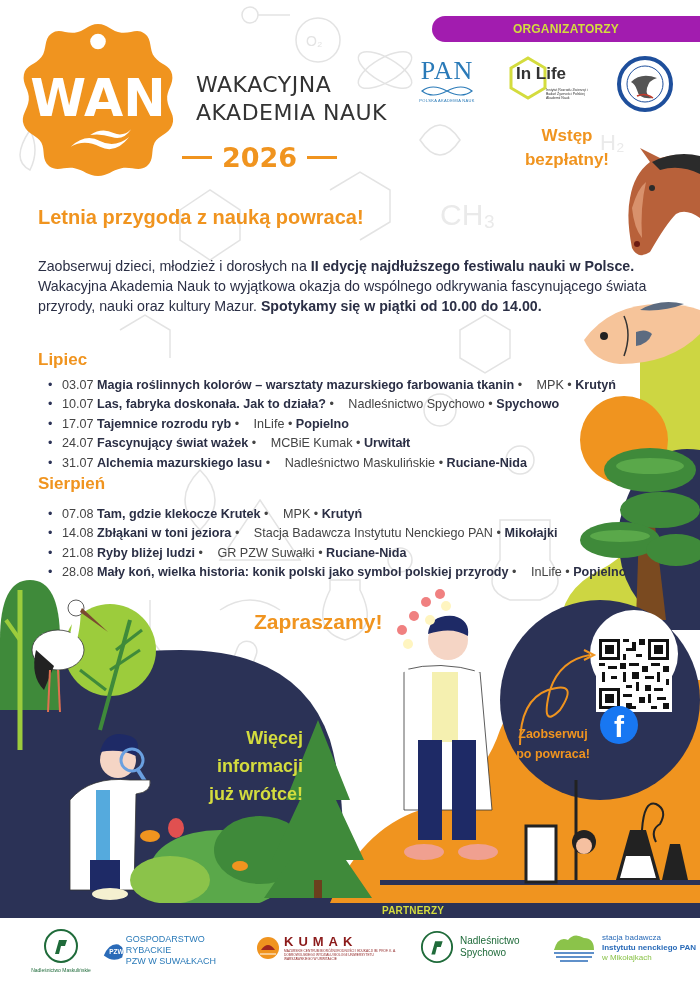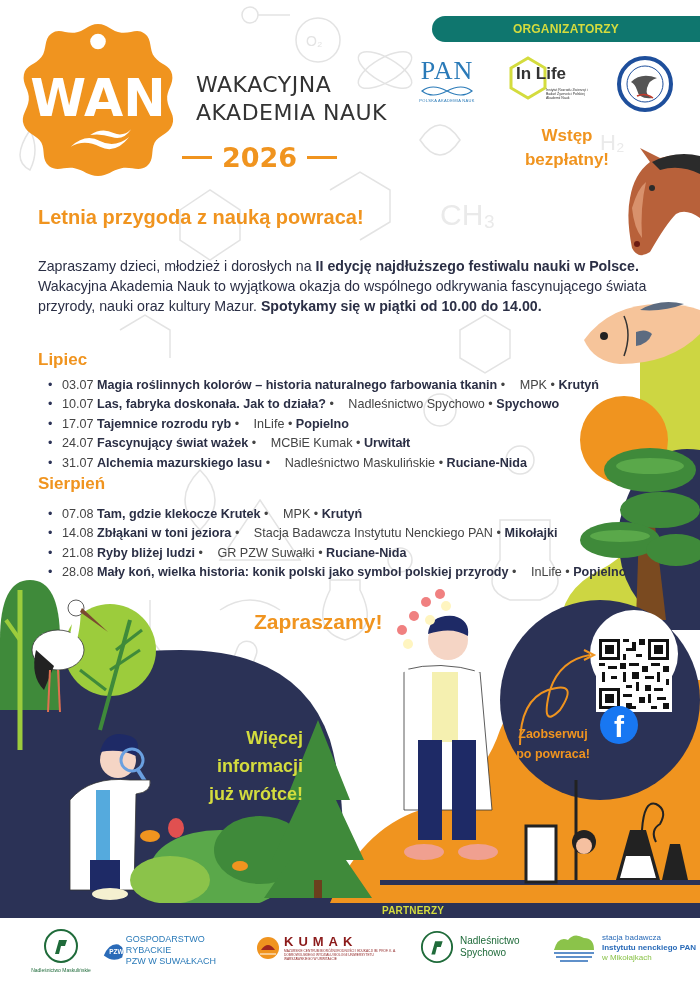--- a/index.html
+++ b/index.html
@@ -4,21 +4,21 @@
 <style>
   * { box-sizing: border-box; margin: 0; padding: 0; }
   html, body { width: 700px; height: 990px; overflow: hidden; background: #ffffff; }
   body { position: relative; font-family: "Liberation Sans", "DejaVu Sans", sans-serif; color: #2b2f45; }
   .abs { position: absolute; }
 
   
   .doodles { position: absolute; inset: 0; z-index: 0; }
 
   
-  .org-bar { left: 432px; top: 16px; width: 268px; height: 26px; background: #0f766e; border-radius: 14px 0 0 14px; color: #d4dc3e; font-weight: bold; font-size: 12px; display: flex; align-items: center; justify-content: center; letter-spacing: 0.2px; z-index: 3; }
+  .org-bar { left: 432px; top: 16px; width: 268px; height: 26px; background: #a21caf; border-radius: 14px 0 0 14px; color: #d4dc3e; font-weight: bold; font-size: 12px; display: flex; align-items: center; justify-content: center; letter-spacing: 0.2px; z-index: 3; }
   .badge { left: 20px; top: 20px; width: 156px; height: 156px; z-index: 3; }
   .brand-line { left: 196px; font-family: "DejaVu Sans", sans-serif; font-size: 22px; color: #333; letter-spacing: 0.5px; z-index: 3; }
   .brand-year { left: 182px; top: 142px; font-size: 27px; color: #f0941f; font-weight: bold; display: flex; align-items: center; gap: 10px; z-index: 3; font-family: "DejaVu Sans", sans-serif; }
   .brand-year .dash { width: 30px; height: 3px; background: #f0941f; display: inline-block; }
 
   .logo-pan { left: 416px; top: 58px; width: 62px; height: 50px; z-index: 3; text-align: center; }
   .logo-pan .pan-text { font-family: "Liberation Serif", serif; font-size: 26px; color: #2a7ab8; letter-spacing: 1px; line-height: 26px; }
   .logo-pan .pan-sub { font-size: 4px; color: #2a7ab8; margin-top: 14px; letter-spacing: 0.3px; }
   .logo-inlife { left: 508px; top: 56px; width: 90px; height: 46px; z-index: 3; }
   .logo-inlife .inlife-text { position: absolute; left: 8px; top: 8px; font-size: 17px; color: #333; font-weight: bold; }
@@ -162,27 +162,27 @@
   <ellipse cx="70" cy="30" rx="46" ry="22" fill="#3f8a3a"></ellipse>
   <ellipse cx="80" cy="70" rx="40" ry="18" fill="#3f8a3a"></ellipse>
   <ellipse cx="40" cy="100" rx="40" ry="18" fill="#3f8a3a"></ellipse>
   <ellipse cx="96" cy="110" rx="30" ry="16" fill="#3f8a3a"></ellipse>
   <ellipse cx="70" cy="26" rx="34" ry="8" fill="#5aa84a"></ellipse>
   <ellipse cx="40" cy="96" rx="30" ry="6" fill="#5aa84a"></ellipse>
 </svg>
 
 <div class="abs headline">Letnia przygoda z nauką powraca!</div>
 <div class="abs intro">
-  <span>Zapraszamy dzieci, młodzież i dorosłych na </span><b>II edycję najdłuższego festiwalu nauki w Polsce.</b><br>
+  <span>Zaobserwuj dzieci, młodzież i dorosłych na </span><b>II edycję najdłuższego festiwalu nauki w Polsce.</b><br>
   <span>Wakacyjna Akademia Nauk to wyjątkowa okazja do wspólnego odkrywania fascynującego świata przyrody, nauki oraz kultury Mazur. </span><b>Spotykamy się w piątki od 10.00 do 14.00.</b>
 </div>
 
 <div class="abs month" style="top:350px;">Lipiec</div>
 <ul class="abs events" style="top:376px;">
-  <li><span class="bullet">•</span><span class="date">03.07</span> <span class="title">Magia roślinnych kolorów – historia naturalnego farbowania tkanin</span> <span class="sep">•</span> <span class="org">MPK</span> <span class="sep">•</span> <span class="place">Krutyń</span></li>
+  <li><span class="bullet">•</span><span class="date">03.07</span> <span class="title">Magia roślinnych kolorów – warsztaty mazurskiego farbowania tkanin</span> <span class="sep">•</span> <span class="org">MPK</span> <span class="sep">•</span> <span class="place">Krutyń</span></li>
   <li><span class="bullet">•</span><span class="date">10.07</span> <span class="title">Las, fabryka doskonała. Jak to działa?</span> <span class="sep">•</span> <span class="org">Nadleśnictwo Spychowo</span> <span class="sep">•</span> <span class="place">Spychowo</span></li>
   <li><span class="bullet">•</span><span class="date">17.07</span> <span class="title">Tajemnice rozrodu ryb</span> <span class="sep">•</span> <span class="org">InLife</span> <span class="sep">•</span> <span class="place">Popielno</span></li>
   <li><span class="bullet">•</span><span class="date">24.07</span> <span class="title">Fascynujący świat ważek</span> <span class="sep">•</span> <span class="org">MCBiE Kumak</span> <span class="sep">•</span> <span class="place">Urwitałt</span></li>
   <li><span class="bullet">•</span><span class="date">31.07</span> <span class="title">Alchemia mazurskiego lasu</span> <span class="sep">•</span> <span class="org">Nadleśnictwo Maskulińskie</span> <span class="sep">•</span> <span class="place">Ruciane-Nida</span></li>
 </ul>
 
 <div class="abs month" style="top:474px;">Sierpień</div>
 <ul class="abs events" style="top:505px;">
   <li><span class="bullet">•</span><span class="date">07.08</span> <span class="title">Tam, gdzie klekocze Krutek</span> <span class="sep">•</span> <span class="org">MPK</span> <span class="sep">•</span> <span class="place">Krutyń</span></li>
   <li><span class="bullet">•</span><span class="date">14.08</span> <span class="title">Zbłąkani w toni jeziora</span> <span class="sep">•</span> <span class="org">Stacja Badawcza Instytutu Nenckiego PAN</span> <span class="sep">•</span> <span class="place">Mikołajki</span></li>

